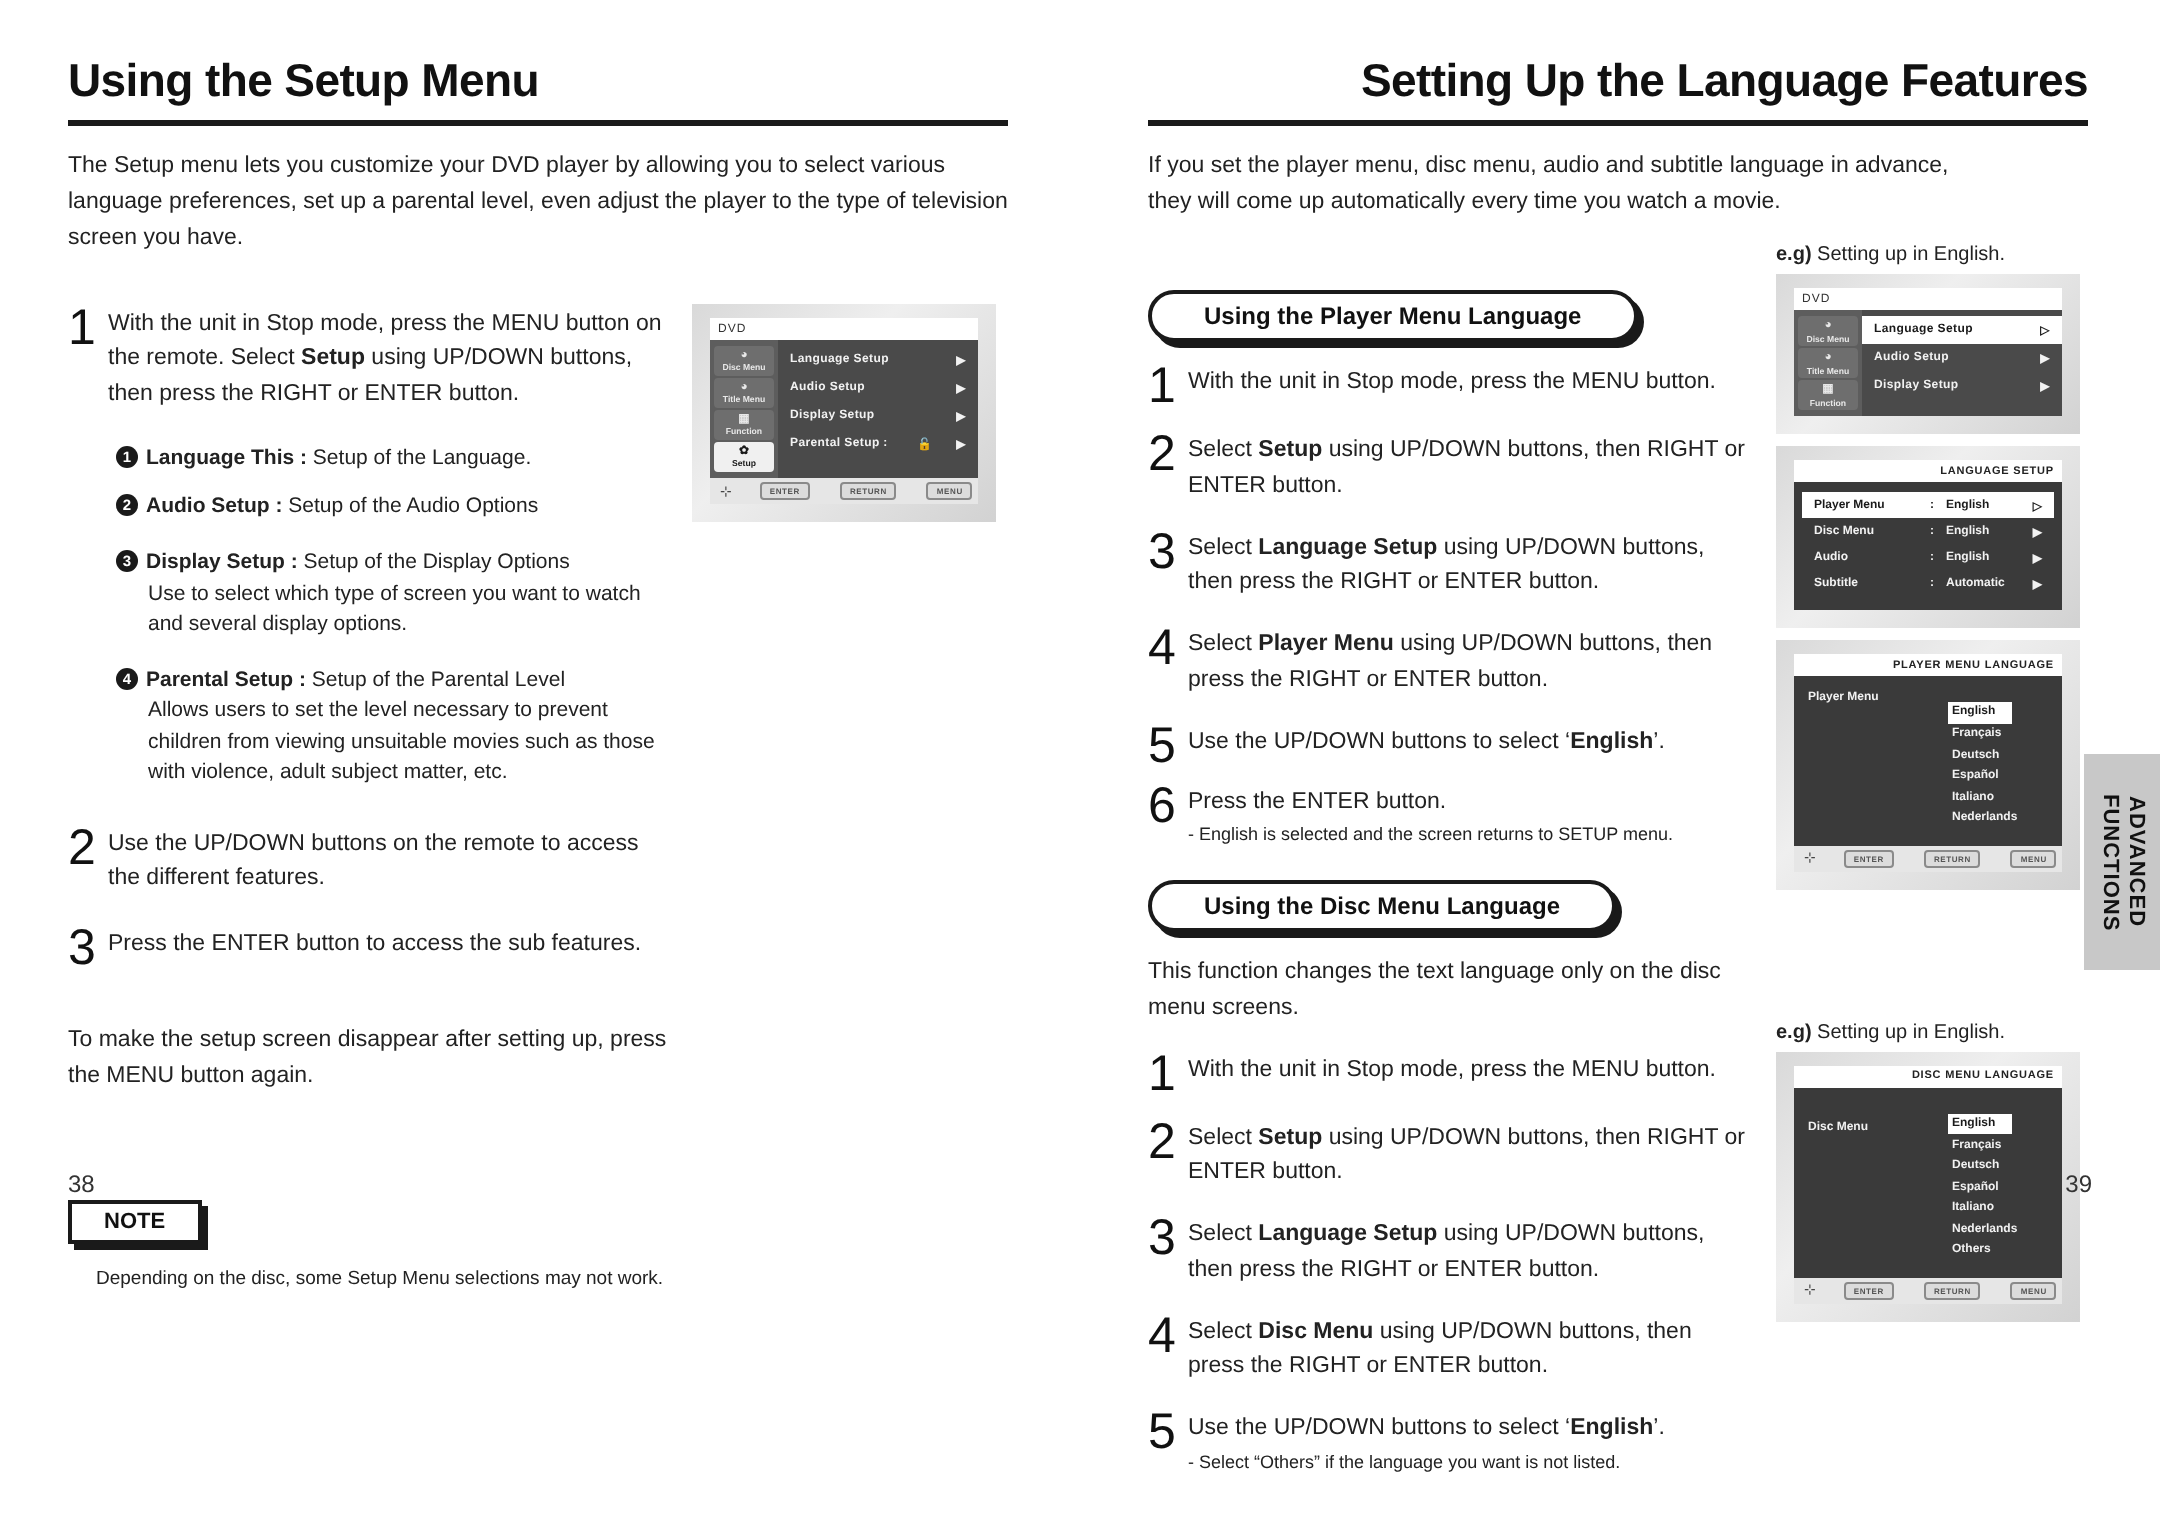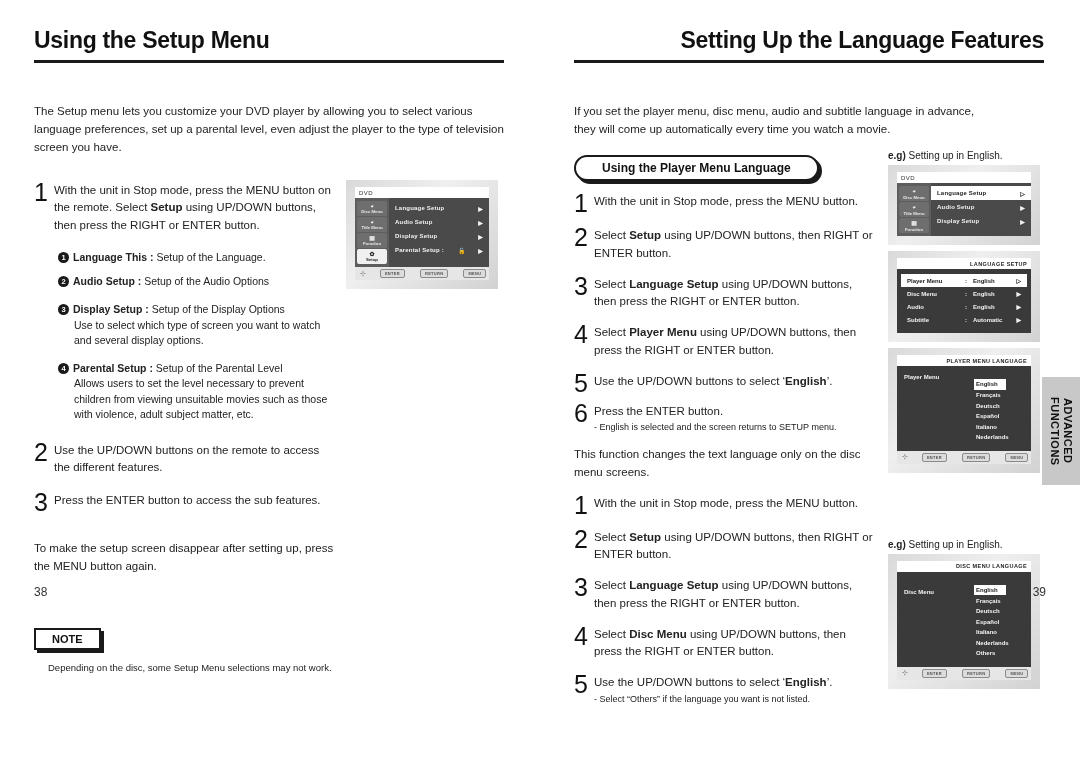--- a/index.html
+++ b/index.html
@@ -16,21 +16,21 @@
 
   
   .page-title{
     font-size:23px;font-weight:bold;letter-spacing:-0.3px;
     color:#111;line-height:1.1;margin:0;padding-bottom:6px;
   }
   .title-right{text-align:right;}
   .title-rule{border-bottom:3px solid #1a1a1a;width:100%;margin-top:1px;}
 
   
-  .intro{font-size:11.5px;line-height:1.55;margin-top:40px;color:#222;}
+  .intro{font-size:11.5px;line-height:1.55;margin-top:12px;color:#222;}
   .para{font-size:11.5px;line-height:1.55;color:#222;}
 
   
   .step{display:flex;align-items:flex-start;margin-top:12px;}
   .step-num{
     font-size:25px;line-height:20px;font-weight:normal;color:#111;
     width:20px;flex:0 0 20px;text-align:left;padding-top:2px;
   }
   .step-body{font-size:11.5px;line-height:1.5;color:#222;flex:1;padding-top:2px;}
   .step-body b{font-weight:bold;}
@@ -53,21 +53,21 @@
     display:inline-block;border:2px solid #1a1a1a;background:#fff;
     padding:3px 16px;font-size:11px;font-weight:bold;color:#111;
     box-shadow:3px 3px 0 #1a1a1a;
   }
   .note-text{font-size:9.5px;margin-top:12px;margin-left:14px;color:#222;}
 
   
   .sect-head{
     display:inline-block;border:2.5px solid #1a1a1a;border-radius:16px;
     padding:4px 26px;font-size:12px;font-weight:bold;color:#111;background:#fff;
-    box-shadow:3px 3px 0 #1a1a1a;margin-top:5px;
+    box-shadow:3px 3px 0 #1a1a1a;margin-top:23px;
   }
 
   
   .eg{font-size:10px;color:#222;margin-bottom:4px;}
   .eg b{font-weight:bold;}
 
   
   .tv{
     background:linear-gradient(135deg,#d9d9d9 0%,#efefef 40%,#d2d2d2 100%);
     padding:7px 9px 9px 9px;position:relative;
@@ -290,20 +290,21 @@
         </div>
 
         <div class="step" style="margin-top:8px;">
           <div class="step-num">6</div>
           <div class="step-body">
             <span>Press the ENTER button.</span>
             <div class="sub-note">- English is selected and the screen returns to SETUP menu.</div>
           </div>
         </div>
 
+        <div class="sect-head" style="margin-top:16px;">Using the Disc Menu Language</div>
 
         <p class="para" style="margin-top:12px;">This function changes the text language only on the disc menu screens.</p>
 
         <div class="step" style="margin-top:8px;">
           <div class="step-num">1</div>
           <div class="step-body">With the unit in Stop mode, press the MENU button.</div>
         </div>
 
         <div class="step">
           <div class="step-num">2</div>

